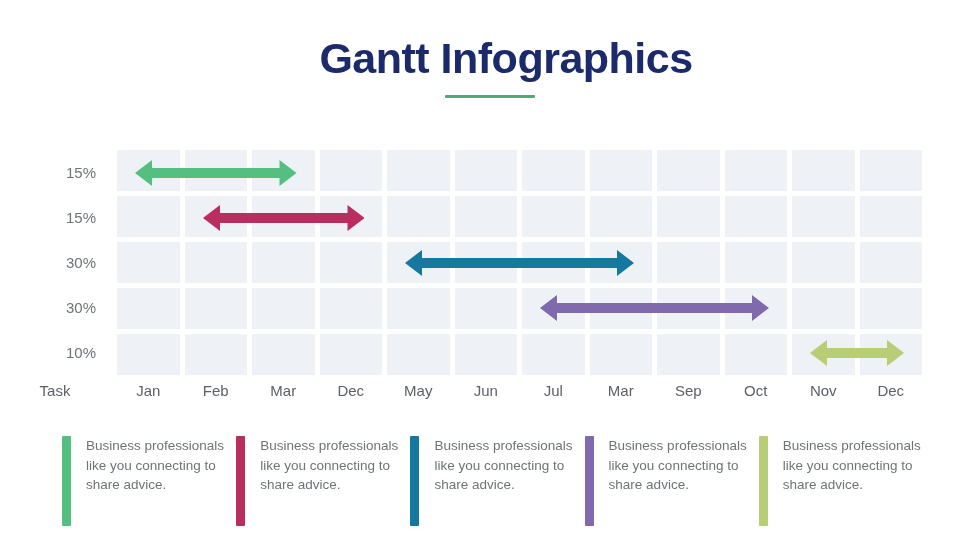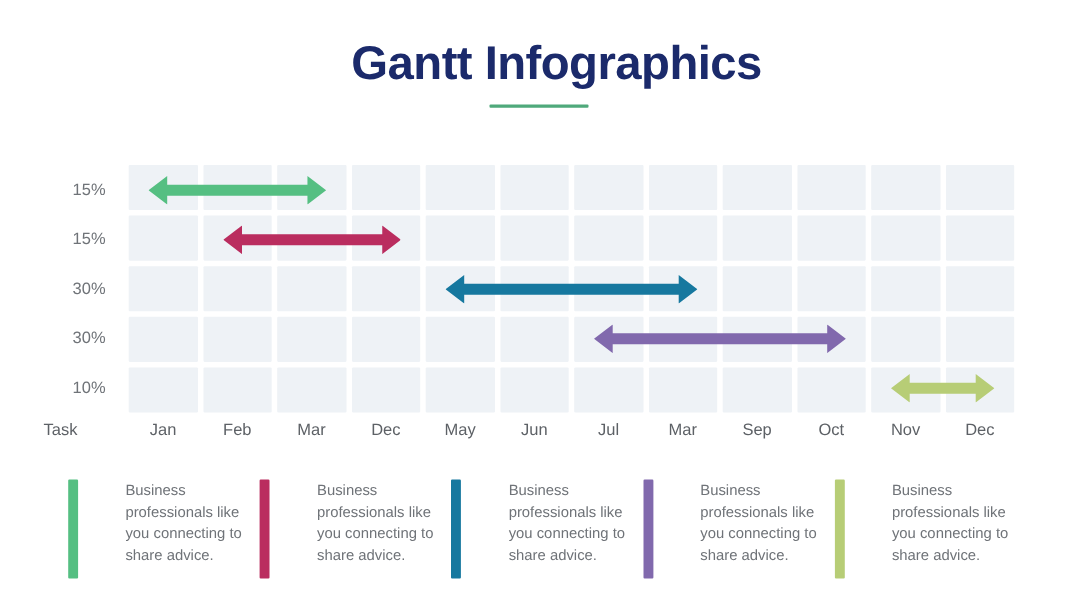--- a/index.html
+++ b/index.html
@@ -169,21 +169,20 @@
     width: 9px;
     height: 90px;
     flex: 0 0 9px;
     border-radius: 1px;
   }
   .legend-text {
     font-size: 13.5px;
     line-height: 1.45;
     color: #6f7378;
     padding-left: 15px;
-    margin-left: 28px;
   }
 </style>
 </head>
 <body>
 
 <div id="header">
   <h1 id="page-title">Gantt Infographics</h1>
   <div id="accent-rule"></div>
 </div>
 

